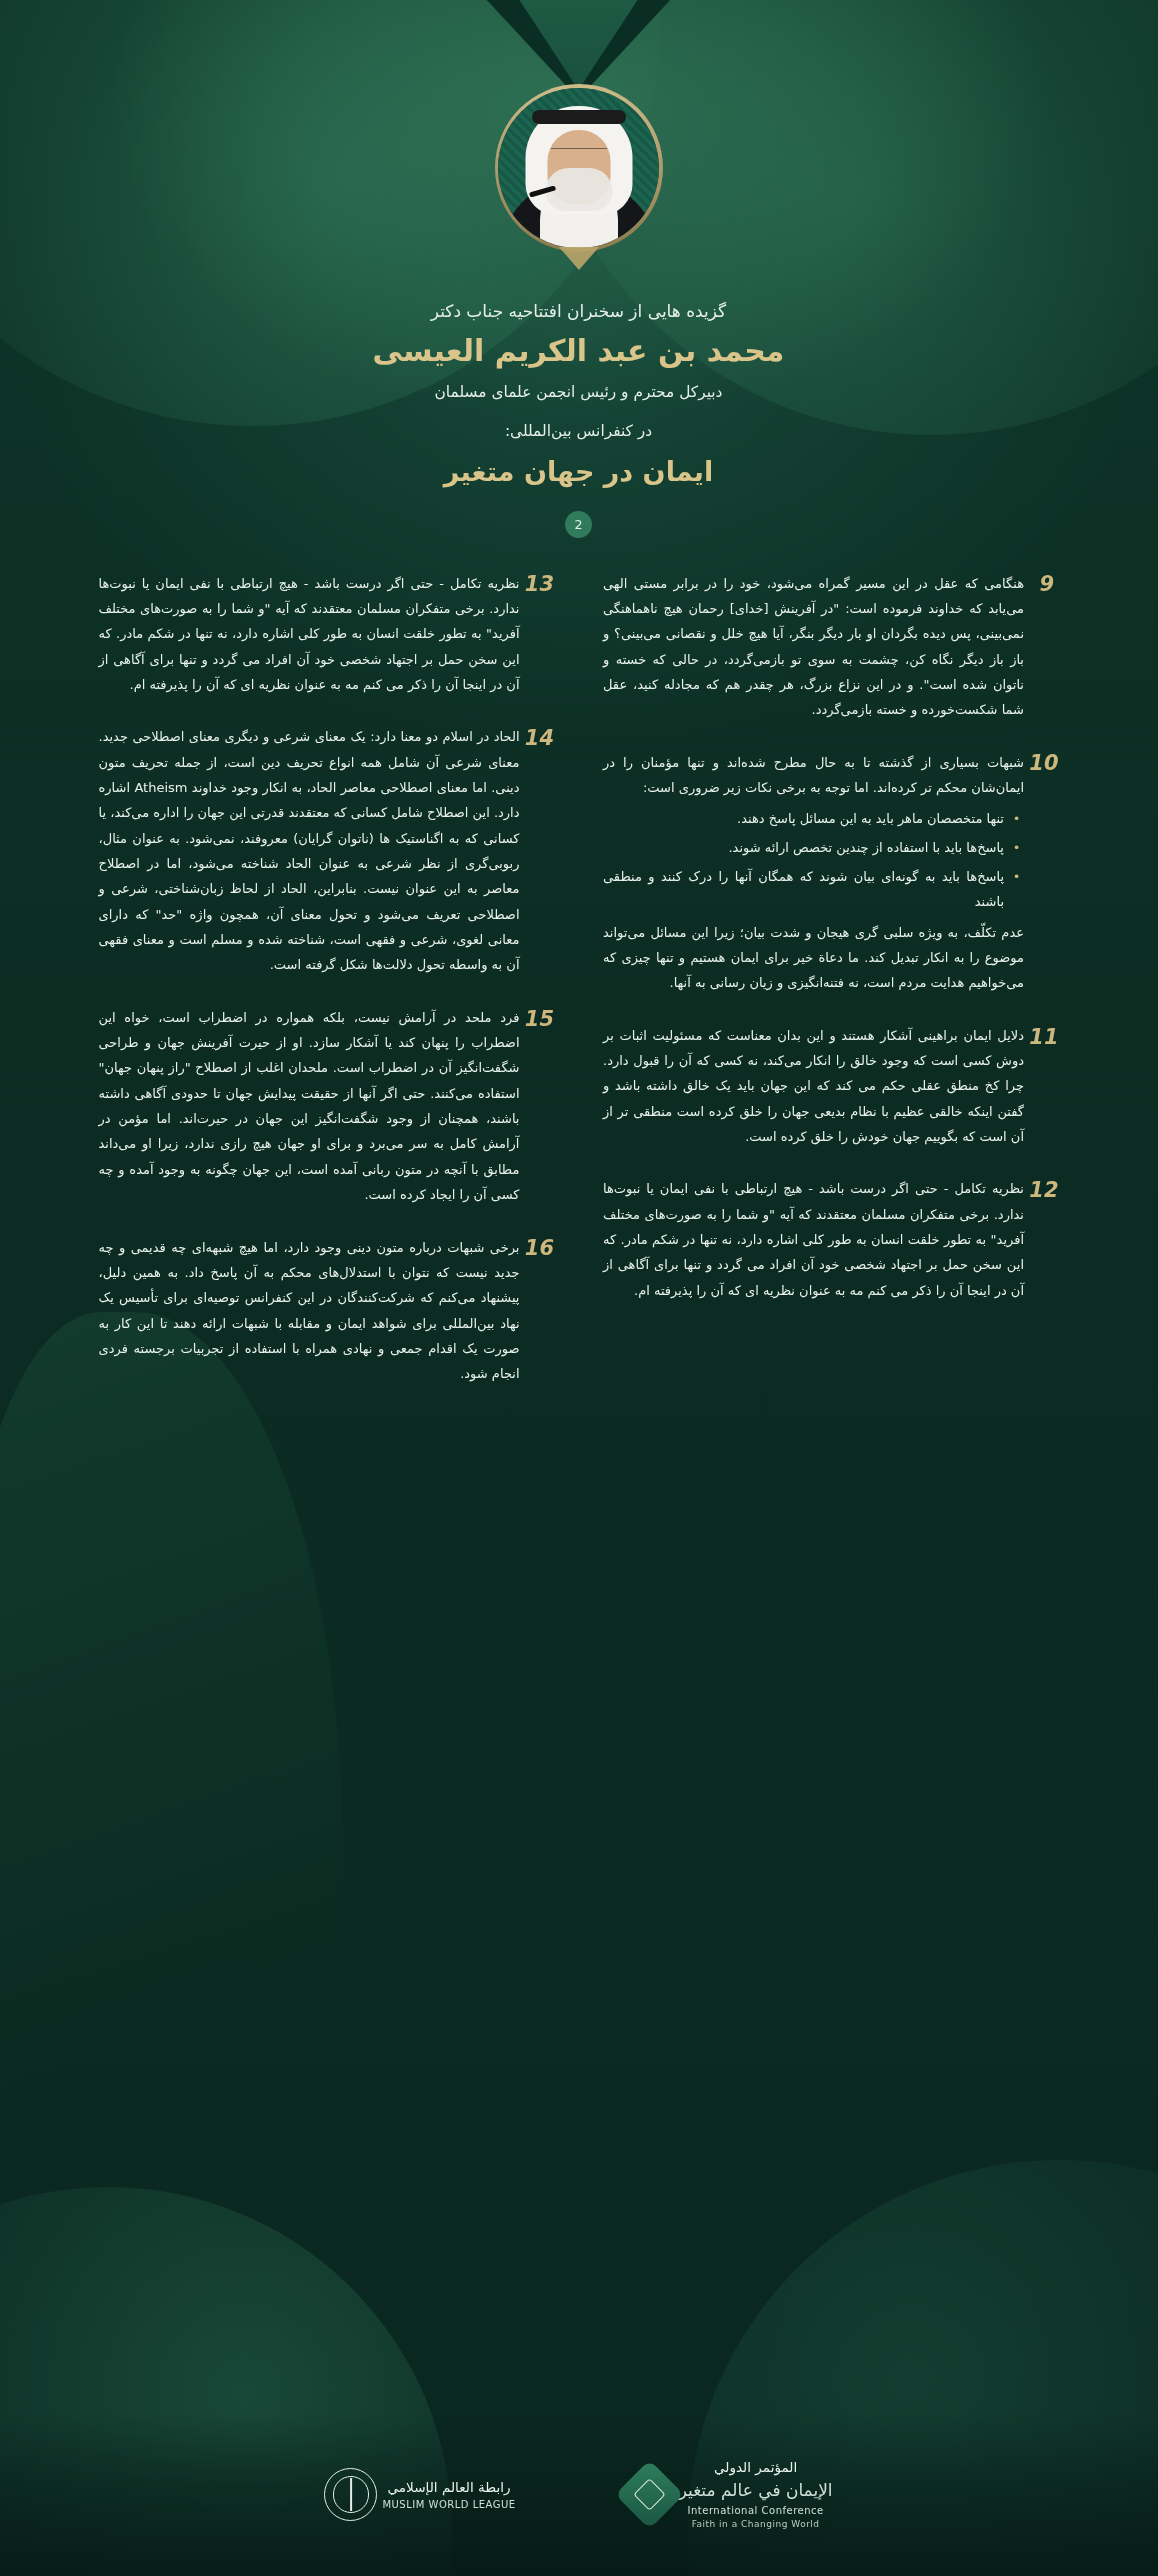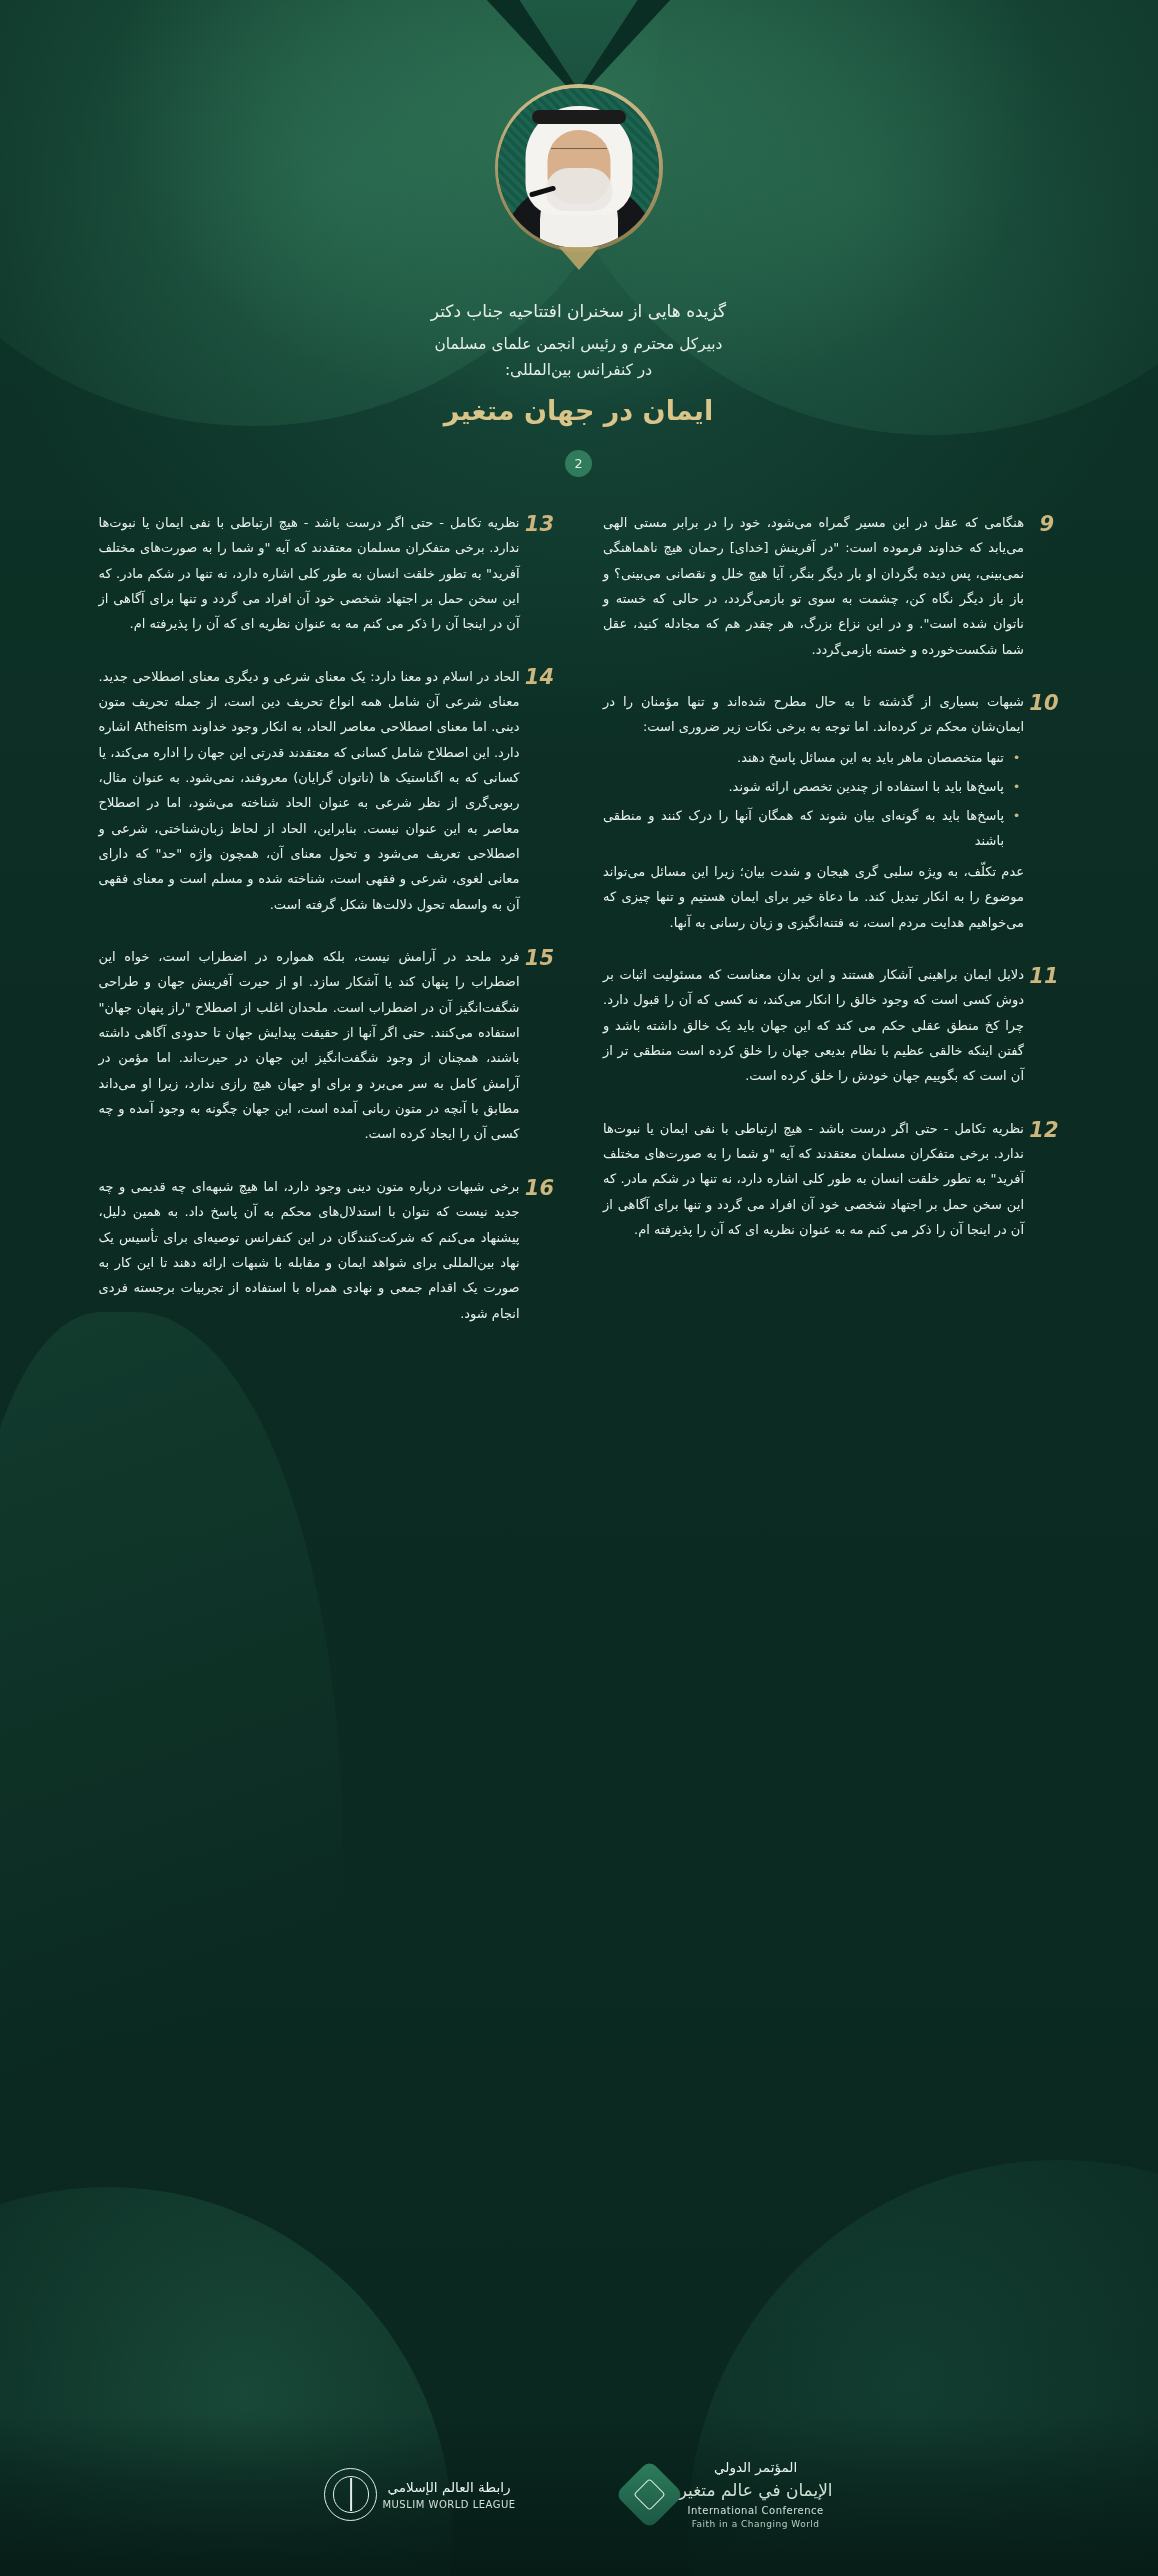--- a/index.html
+++ b/index.html
@@ -180,21 +180,21 @@
     font-size: 30px;
     font-weight: bold;
     color: #d9c489;
   }
   .hero-role {
     margin-top: 14.5px;
     font-size: 15.4px;
     color: #e6f0e9;
   }
   .hero-conf {
-    margin-top: 8px;
+    margin-top: 21px;
     font-size: 15.4px;
     color: #e6f0e9;
   }
   .hero-title {
     margin-top: 16.3px;
     font-size: 27px;
     font-weight: bold;
     color: #d9c489;
   }
   .page-badge {
@@ -365,20 +365,21 @@
         <div class="p-face"></div>
         <div class="p-beard"></div>
         <div class="p-glasses"></div>
         <div class="p-iqal"></div>
         <div class="p-mic"></div>
       </div>
     </div>
     <div class="ribbon"></div>
 
     <div class="hero-line1">گزیده هایی از سخنران افتتاحیه جناب دکتر</div>
+    <div class="hero-name">محمد بن عبد الکریم العیسی</div>
     <div class="hero-role">دبیرکل محترم و رئیس انجمن علمای مسلمان</div>
     <div class="hero-conf">در کنفرانس بین‌المللی:</div>
     <div class="hero-title">ایمان در جهان متغیر</div>
 
     <div class="page-badge">2</div>
   </div>
 
   <div class="columns">
 
     <div class="col">

